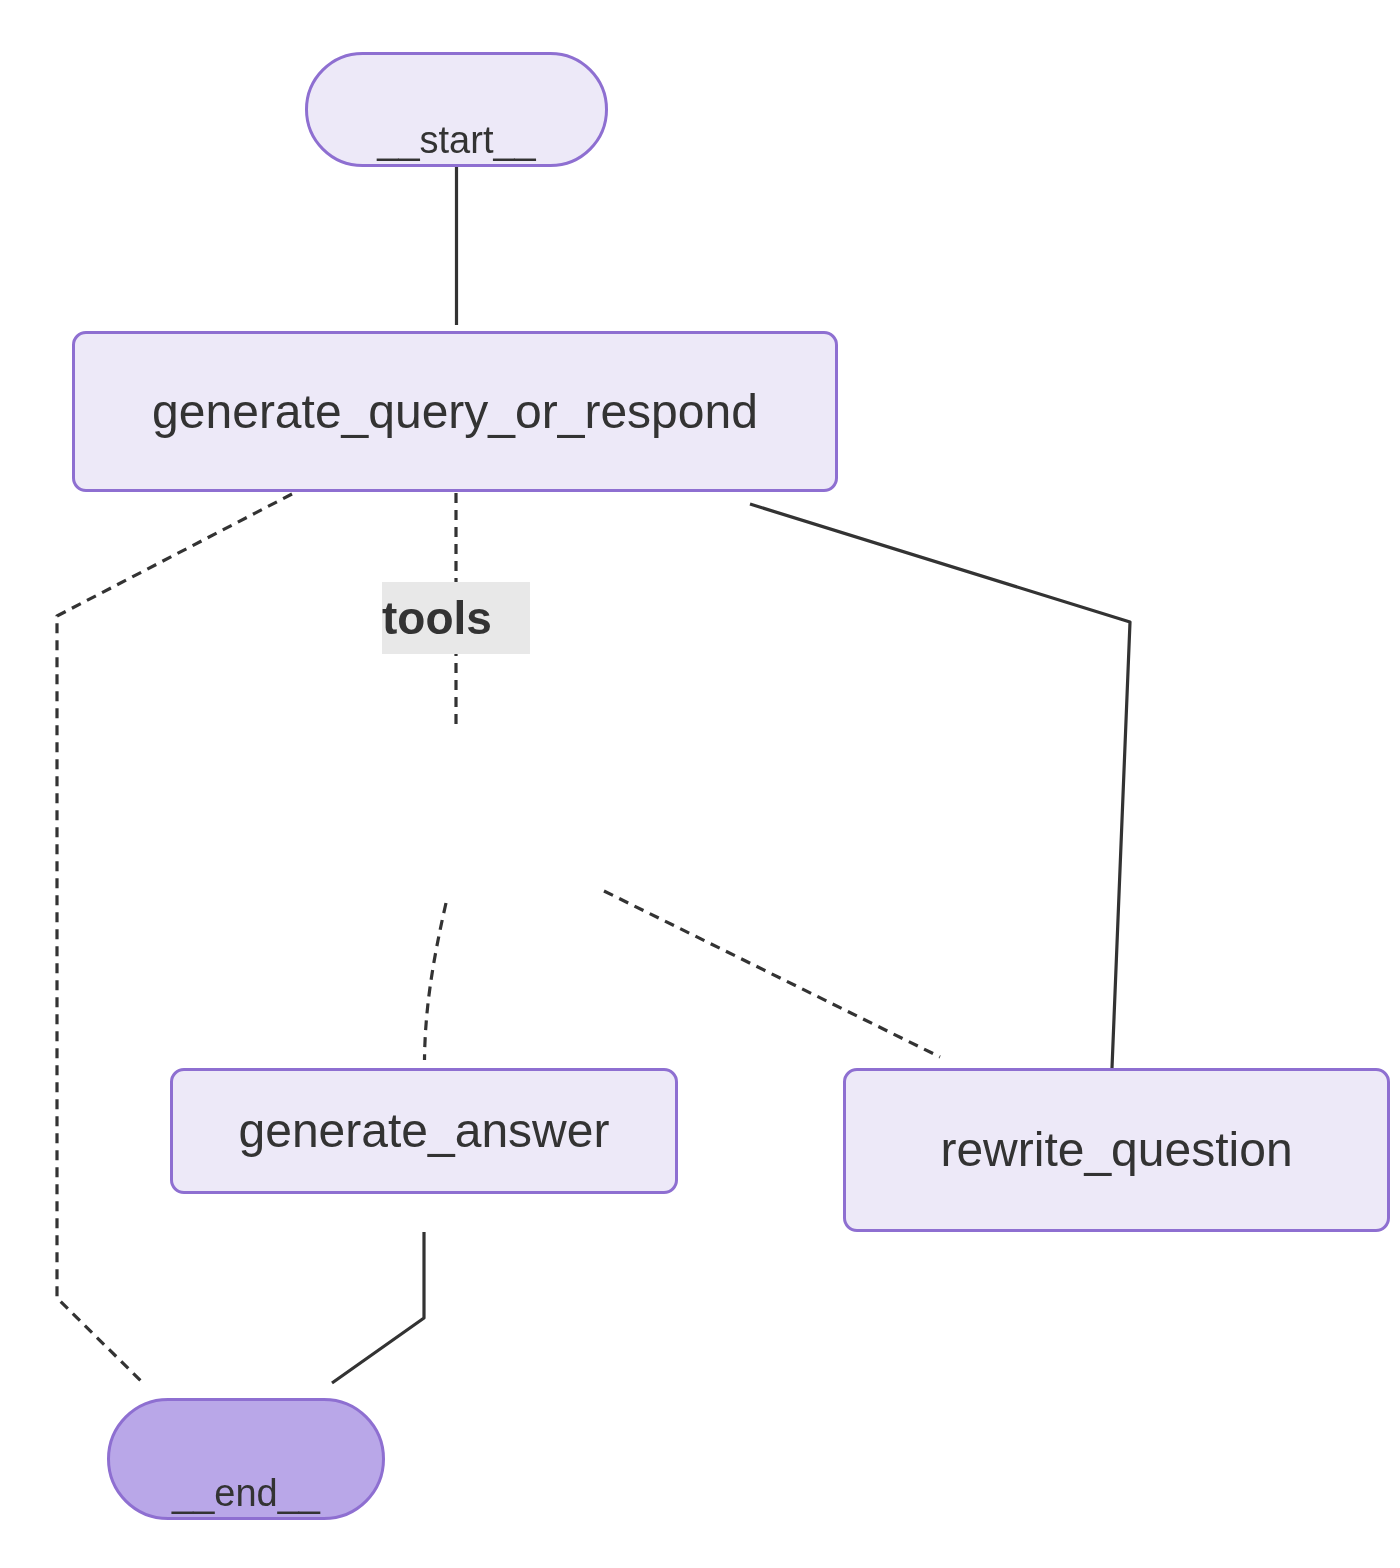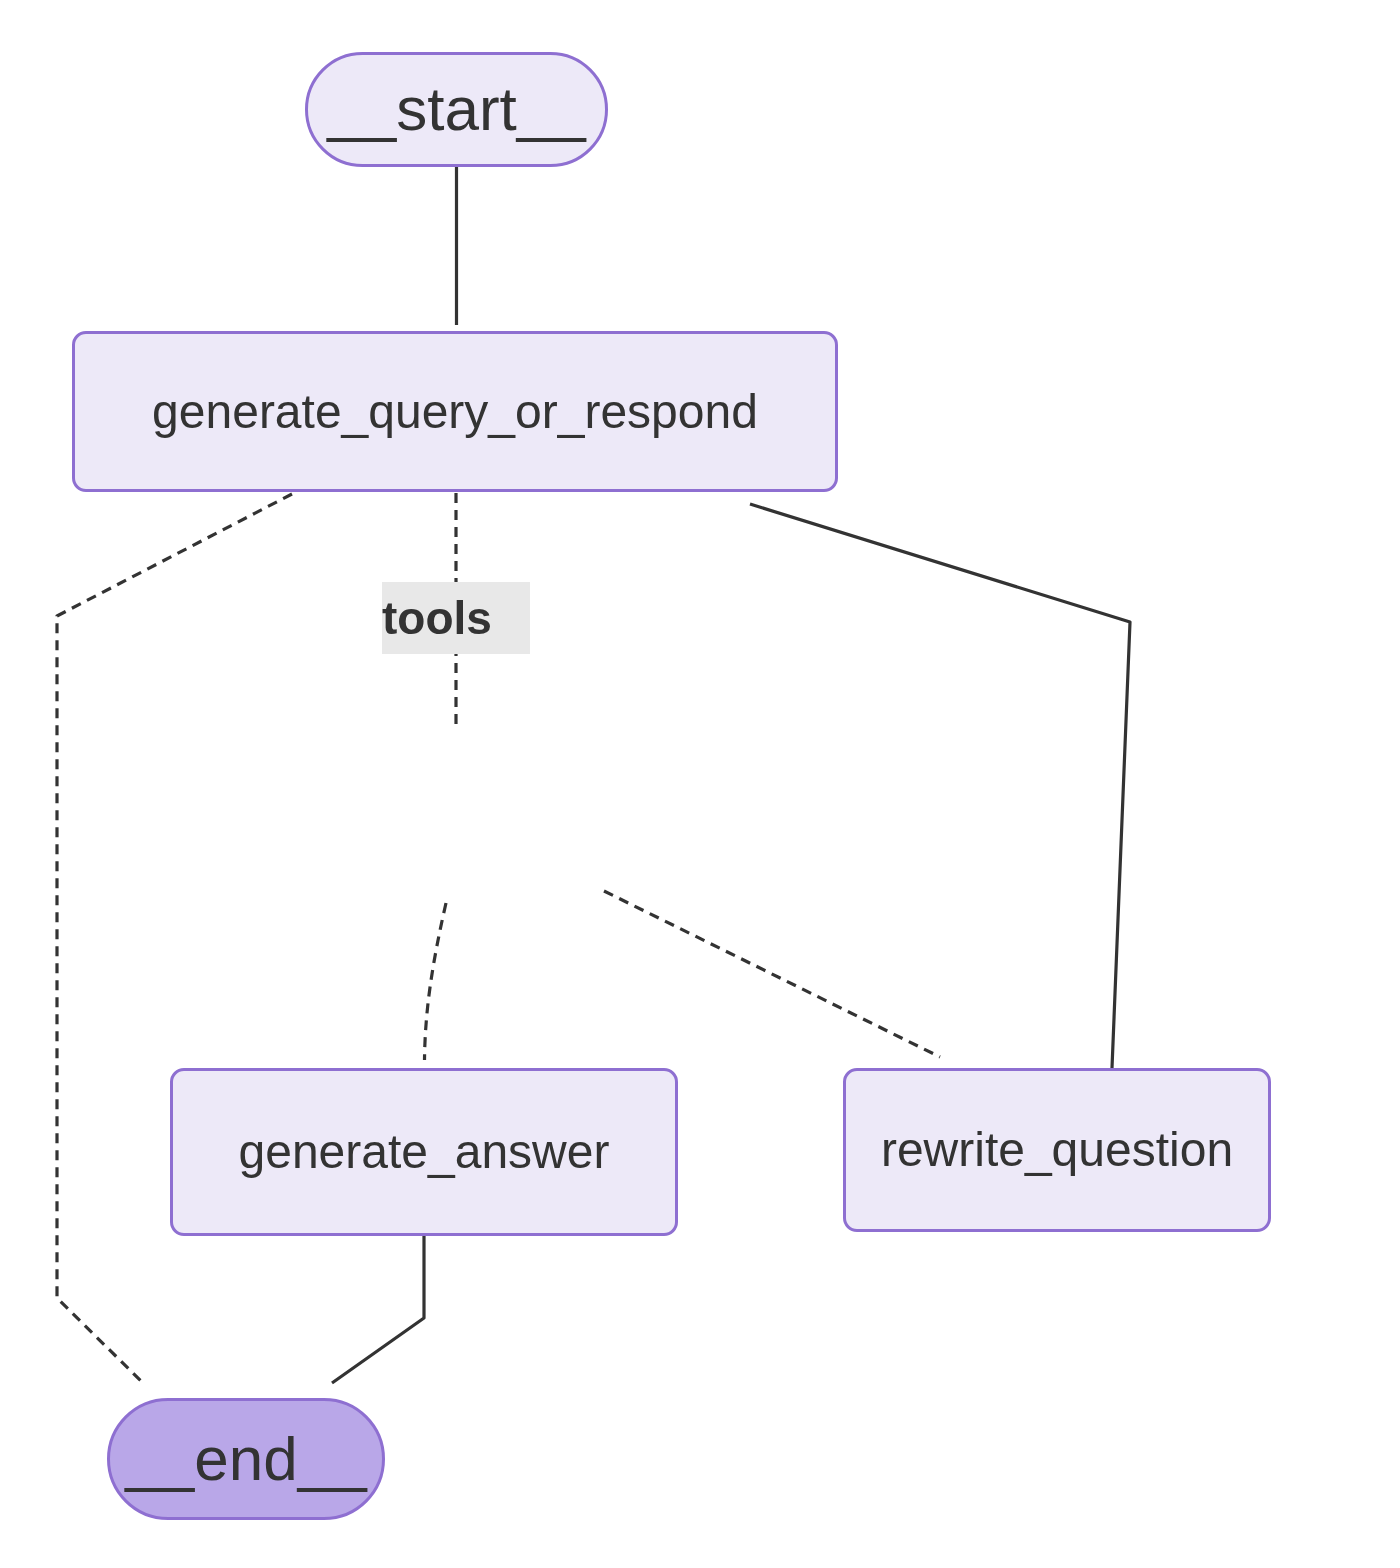--- a/index.html
+++ b/index.html
@@ -40,21 +40,21 @@
     align-items: center;
     justify-content: center;
     background: var(--node-fill);
     border: 3px solid var(--node-border);
     border-radius: 14px;
     font-size: 48px;
     line-height: 1.2;
     color: var(--text-color);
     text-align: center;
   }
-  .node.pill { border-radius: 70px; font-size: 62px; }
+  .node.pill { border-radius: 70px; font-size: 38px; align-items: flex-end; }
   .node.end-node { background: var(--end-fill); }
   .edge-label {
     position: absolute;
     display: flex;
     align-items: center;
     justify-content: flex-start;
     background: var(--label-bg);
     font-size: 46px;
     color: var(--text-color);
     font-weight: bold;
@@ -93,25 +93,25 @@
 
   <div class="node" style="left:72px; top:331px; width:766px; height:161px;align-items:center;">
     <span>generate_query_or_respond</span>
   </div>
 
   <div class="edge-label" style="left:382px; top:582px; width:148px; height:72px;">
     <span>tools</span>
   </div>
 
 
-  <div class="node" style="left:170px; top:1068px; width:508px; height:168px;">
+  <div class="node" style="left:170px; top:1068px; width:508px; height:126px;">
     <span>generate_answer</span>
   </div>
 
-  <div class="node" style="left:843px; top:1068px; width:428px; height:164px;">
+  <div class="node" style="left:843px; top:1068px; width:547px; height:164px;">
     <span>rewrite_question</span>
   </div>
 
   <div class="node pill end-node" style="left:107px; top:1398px; width:278px; height:122px;">
     <span>__end__</span>
   </div>
 
 </div>
 
 </body></html>

